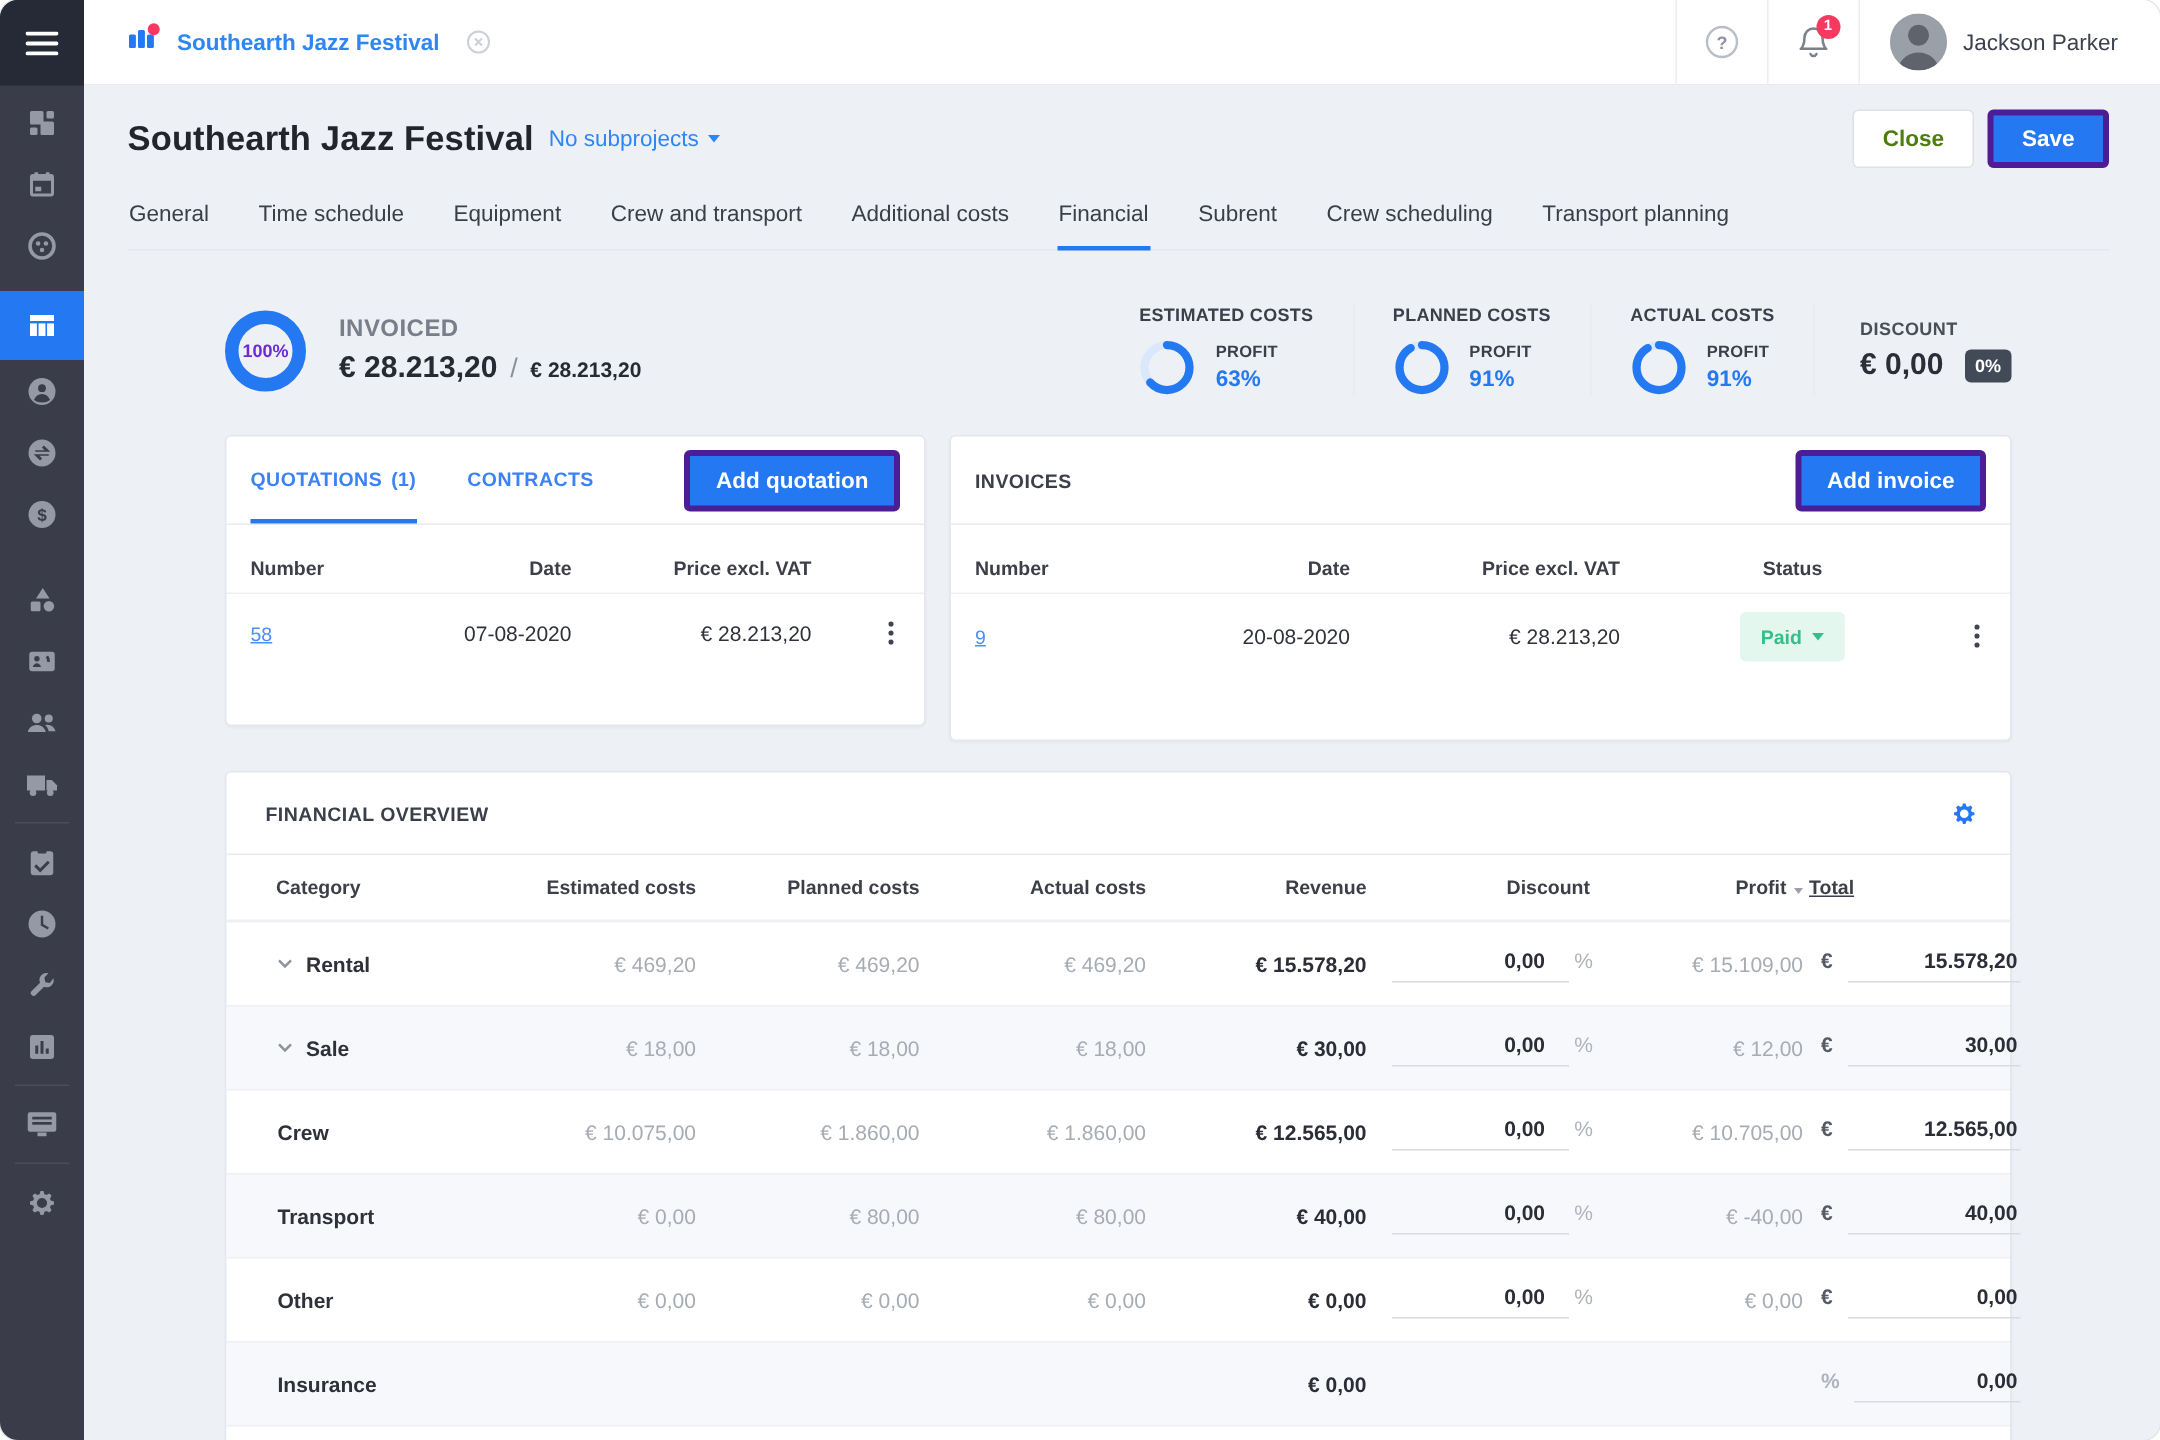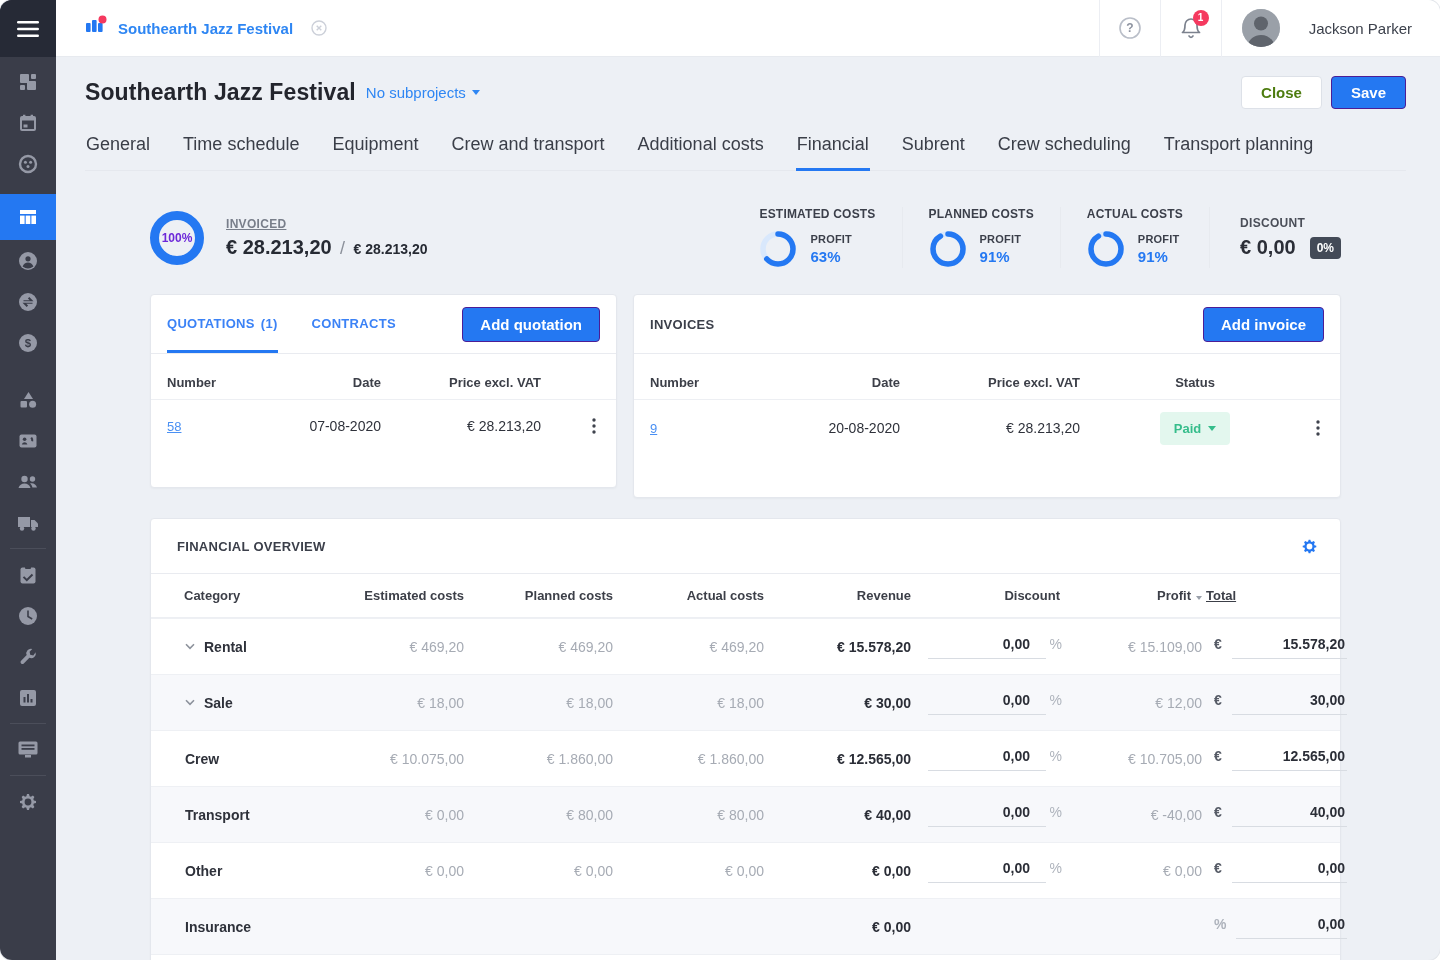--- a/index.html
+++ b/index.html
@@ -19,45 +19,45 @@
   .sb-cut { fill:#3a3d49; }
 
   
   .topbar { position:absolute; left:56px; top:0; width:1384px; height:57px; background:#ffffff; border-bottom:1px solid #e7eaef; display:flex; align-items:center; z-index:4; }
   .proj-tab { display:flex; align-items:center; gap:10px; padding-left:29px; cursor:pointer; }
   .proj-name { color:#2e86f3; font-size:15px; font-weight:700; }
   .tb-right { margin-left:auto; display:flex; align-items:center; height:57px; }
   .tb-sep { width:1px; height:57px; background:#eceef3; }
   .tb-btn { width:60px; height:57px; display:flex; align-items:center; justify-content:center; position:relative; cursor:pointer; background:none; border:none; }
   .bell-badge { position:absolute; top:10px; right:12px; min-width:16px; height:16px; border-radius:8px; background:#f5395f; color:#fff; font-size:10px; font-weight:700; display:flex; align-items:center; justify-content:center; padding:0 4px; }
-  .tb-user { display:flex; align-items:center; gap:29px; padding:0 28px 0 20px; cursor:pointer; }
+  .tb-user { display:flex; align-items:center; gap:11px; padding:0 28px 0 20px; cursor:pointer; }
   .avatar { width:38px; height:38px; border-radius:50%; background:#cfd3da; overflow:hidden; flex:none; }
   .user-name { font-size:15px; color:#3c4währ…; color:#3c414c; }
 
   
   .content { position:absolute; left:56px; top:57px; width:1384px; height:903px; padding:18px 0 0 29px; overflow:hidden; }
   .page-head { display:flex; align-items:center; height:34px; }
   .page-title { font-size:23px; font-weight:700; color:#23252d; letter-spacing:.1px; }
   .subproj { display:flex; align-items:center; gap:6px; margin-left:10px; color:#2e86f3; font-size:15px; cursor:pointer; text-decoration:none; }
   .caret { width:0; height:0; border-left:4px solid transparent; border-right:4px solid transparent; border-top:5px solid #2e86f3; display:inline-block; }
   .head-actions { margin-left:auto; margin-right:34px; display:flex; gap:9px; }
   .btn { font-family:inherit; font-size:15px; font-weight:700; border-radius:4px; padding:7px 19px; cursor:pointer; }
   .btn-light { background:#fff; color:#4d7c0f; border:1px solid #dde1e8; }
-  .btn-blue { background:#2478f2; color:#fff; border:1px solid #4c1d95; }
+  .btn-blue { background:#2478f2; color:#fff; border:4px solid #4c1d95; }
 
   
   .tabs { display:flex; gap:31px; margin-top:17px; border-bottom:1px solid #e5e8ee; width:1321px; }
-  .tab { font-size:18px; color:#3a3e48; padding:8px 1px 13px; cursor:pointer; border-bottom:3px solid transparent; margin-bottom:-1px; white-space:nowrap; }
+  .tab { font-size:15px; color:#3a3e48; padding:8px 1px 13px; cursor:pointer; border-bottom:3px solid transparent; margin-bottom:-1px; white-space:nowrap; }
   .tab.active { border-bottom-color:#2478f2; font-weight:400; }
 
   
   .stats { width:1191px; margin:36px 0 0 65px; display:flex; align-items:center; }
   .stat-invoiced { display:flex; align-items:center; gap:22px; }
   .ring100 { width:54px; height:54px; border-radius:50%; border:9px solid #2478f2; display:flex; align-items:center; justify-content:center; color:#6d28d9; font-size:12px; font-weight:700; background:#fbfcfe00; }
-  .inv-label { font-size:12px; font-weight:700; color:#787e8a; letter-spacing:.3px;text-decoration:underline; }
+  .inv-label { font-size:16px; font-weight:700; color:#787e8a; letter-spacing:.3px; }
   .inv-amounts { margin-top:5px; color:#262a33; }
   .inv-big { font-size:20px; font-weight:700; }
   .inv-sep { font-size:18px; color:#8b909a; margin:0 4px; font-weight:400; }
   .inv-small { font-size:14px; font-weight:700; }
   .stats-right { margin-left:auto; display:flex; align-items:stretch; }
   .cost-stat { padding:0 26px; border-left:1px solid #e7eaef; }
   .cost-stat:first-child { border-left:none; }
   .cs-label { font-size:12px; font-weight:700; color:#3b3f4a; letter-spacing:.2px; }
   .cs-body { display:flex; align-items:center; gap:13px; margin-top:9px; }
   .cs-profit { font-size:11px; font-weight:700; color:#3b3f4a; letter-spacing:.2px; }

